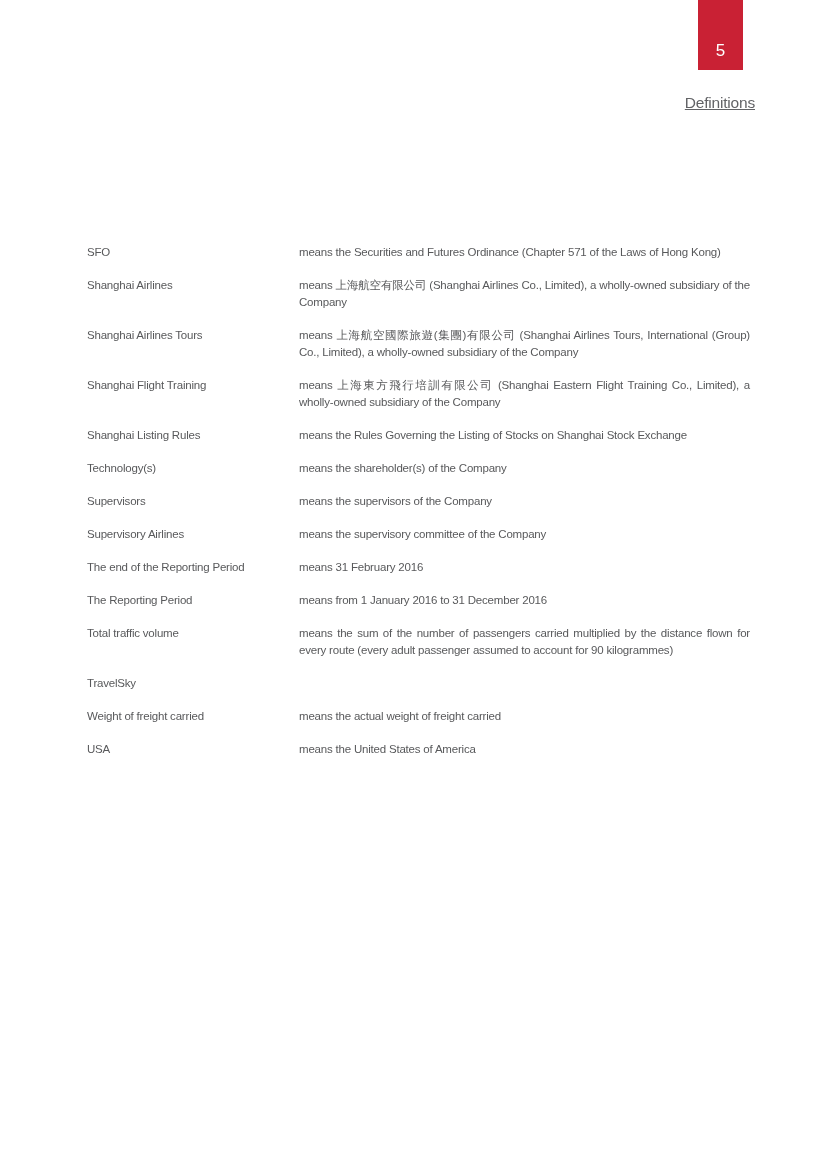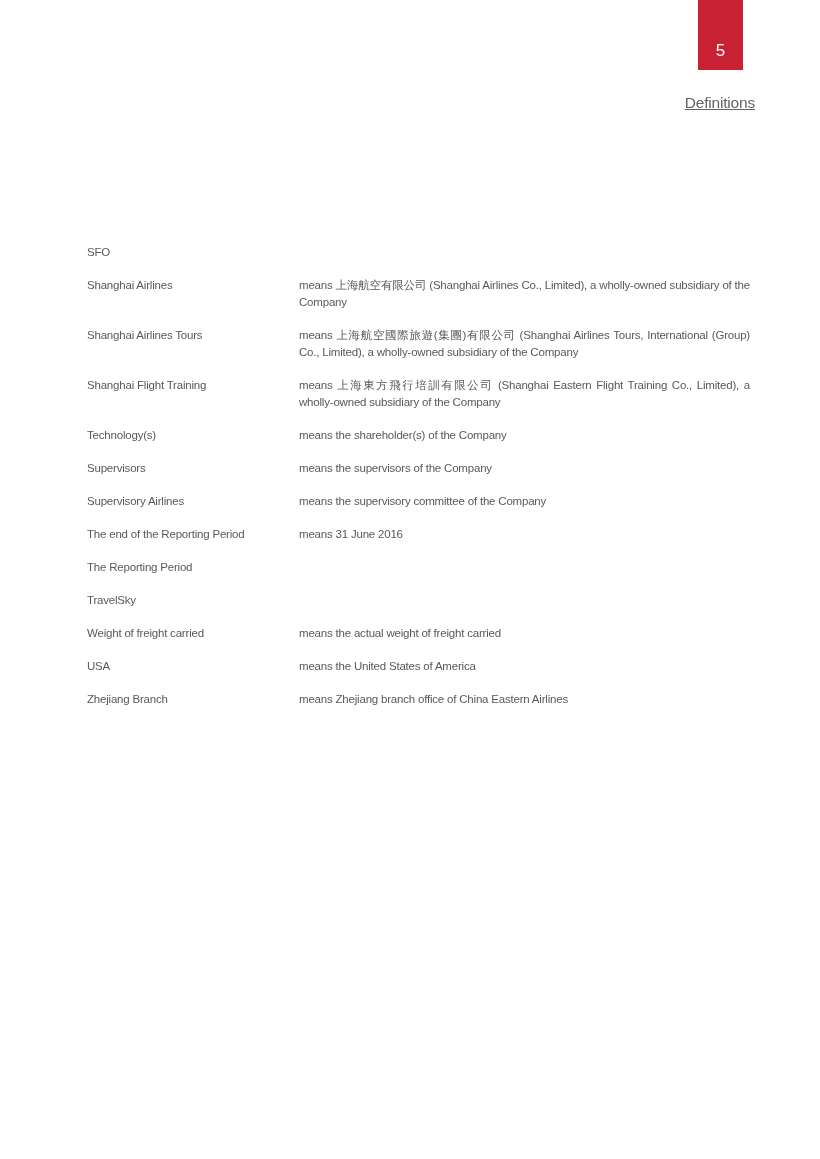--- a/index.html
+++ b/index.html
@@ -69,75 +69,81 @@
 
 <div class="page-number-box" style="background: rgb(201, 33, 52);">
   <span class="num">5</span>
 </div>
 
 <h1 class="section-title">Definitions</h1>
 
 <div class="def-list" id="def-list">
   <div class="def-row">
     <div class="term">SFO</div>
+    <div class="definition">means the Securities and Futures Ordinance (Chapter 571 of the Laws of Hong Kong)</div>
   </div>
 
   <div class="def-row">
     <div class="term">Shanghai Airlines</div>
     <div class="definition">means 上海航空有限公司 (Shanghai Airlines Co., Limited), a wholly-owned subsidiary of the Company</div>
   </div>
 
   <div class="def-row">
     <div class="term">Shanghai Airlines Tours</div>
     <div class="definition">means 上海航空國際旅遊(集團)有限公司 (Shanghai Airlines Tours, International (Group) Co., Limited), a wholly-owned subsidiary of the Company</div>
   </div>
 
   <div class="def-row">
     <div class="term">Shanghai Flight Training</div>
     <div class="definition">means 上海東方飛行培訓有限公司 (Shanghai Eastern Flight Training Co., Limited), a wholly-owned subsidiary of the Company</div>
   </div>
 
+  <div class="def-row">
+    <div class="term">Shanghai Listing Rules</div>
+    <div class="definition">means the Rules Governing the Listing of Stocks on Shanghai Stock Exchange</div>
+  </div>
 
   <div class="def-row">
     <div class="term">Technology(s)</div>
     <div class="definition">means the shareholder(s) of the Company</div>
   </div>
 
 
   <div class="def-row">
     <div class="term">Supervisors</div>
     <div class="definition">means the supervisors of the Company</div>
   </div>
 
   <div class="def-row">
     <div class="term">Supervisory Airlines</div>
     <div class="definition">means the supervisory committee of the Company</div>
   </div>
 
   <div class="def-row">
     <div class="term">The end of the Reporting Period</div>
-    <div class="definition">means 31 June 2016</div>
+    <div class="definition">means 31 February 2016</div>
   </div>
 
   <div class="def-row">
     <div class="term">The Reporting Period</div>
+    <div class="definition">means from 1 January 2016 to 31 December 2016</div>
   </div>
 
+  <div class="def-row">
+    <div class="term">Total traffic volume</div>
+    <div class="definition">means the sum of the number of passengers carried multiplied by the distance flown for every route (every adult passenger assumed to account for 90 kilogrammes)</div>
+  </div>
 
   <div class="def-row">
     <div class="term">TravelSky</div>
   </div>
 
   <div class="def-row">
     <div class="term">Weight of freight carried</div>
     <div class="definition">means the actual weight of freight carried</div>
   </div>
 
   <div class="def-row">
     <div class="term">USA</div>
     <div class="definition">means the United States of America</div>
   </div>
 
-  <div class="def-row">
-    <div class="term">Zhejiang Branch</div>
-    <div class="definition">means Zhejiang branch office of China Eastern Airlines</div>
-  </div>
 </div>
 
 </body></html>

